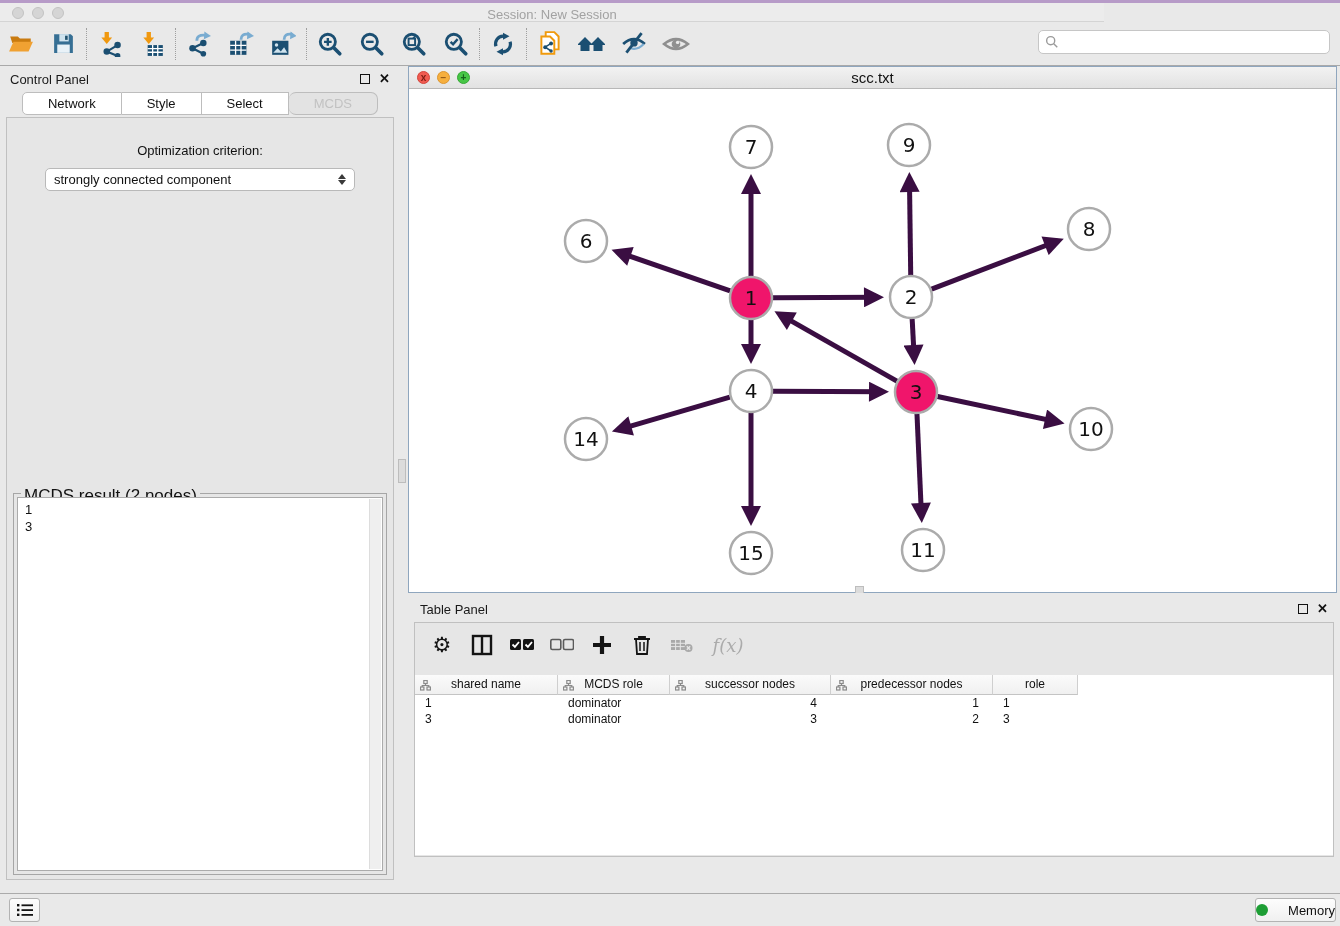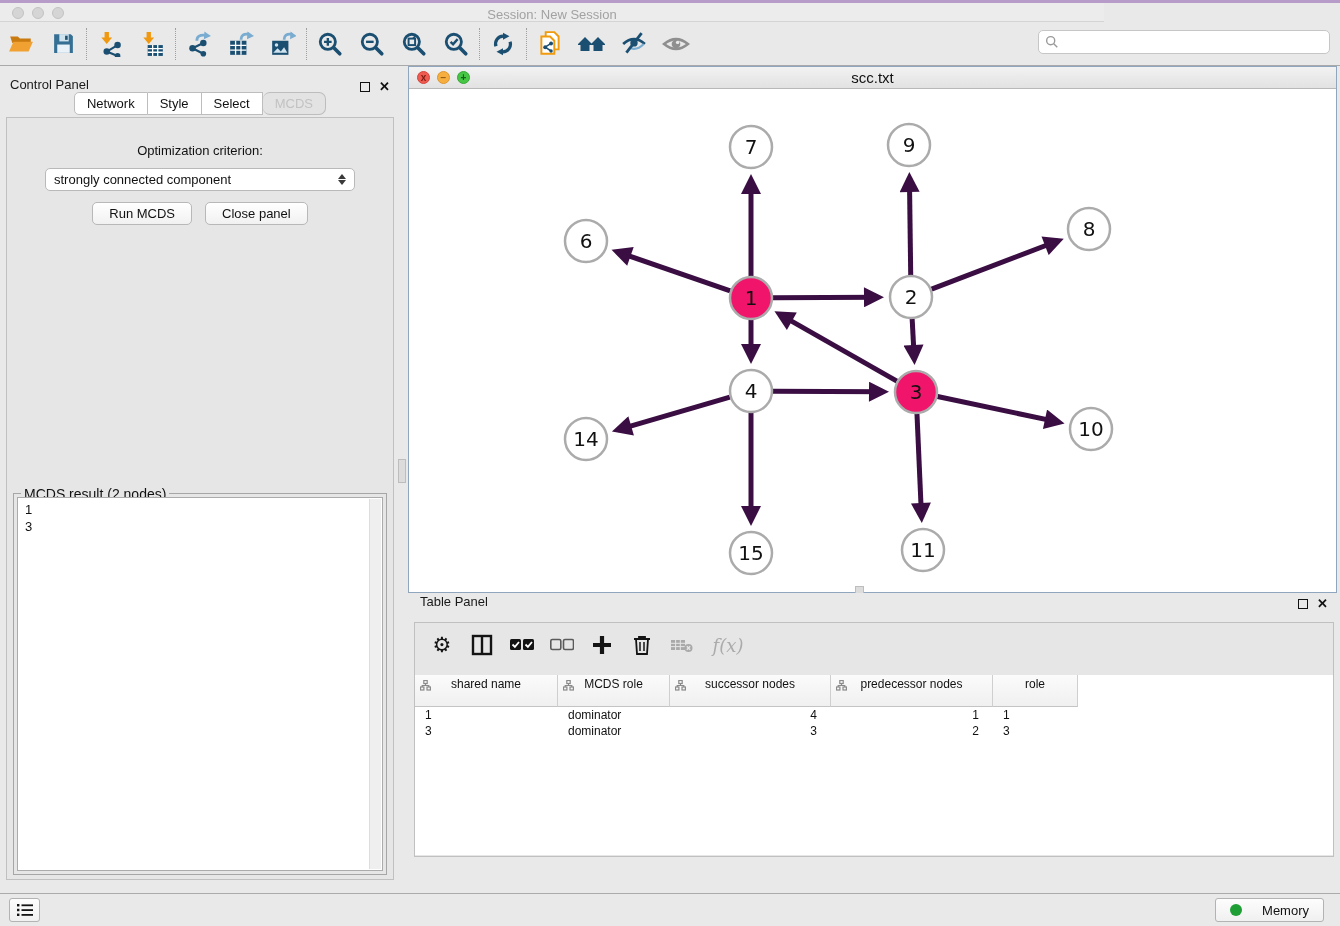--- a/index.html
+++ b/index.html
@@ -14,41 +14,41 @@
 
   
   .toolbar { position:absolute; top:22px; left:0; width:1340px; height:44px; background:#E9E9E9; border-bottom:1px solid #A9A9A9; display:flex; align-items:center; }
   .tb-btn { width:42px; height:36px; display:flex; align-items:center; justify-content:center; }
   .tb-sep { width:1px; height:32px; margin:0 2px; border-left:1px dotted #9F9F9F; }
   .search-wrap { position:absolute; right:10px; top:8px; width:292px; height:24px; background:#FFF; border:1px solid #C6C6C6; border-radius:5px; display:flex; align-items:center; padding-left:6px; }
   .search-wrap input { border:none; outline:none; flex:1; font-size:13px; background:transparent; margin-left:4px; }
 
   
   .control-panel { position:absolute; left:0; top:66px; width:400px; height:827px; background:#E9E9E9; }
-  .panel-header { height:26px; display:flex; align-items:flex-end; padding:0 10px; }
+  .panel-header { height:26px; display:flex; align-items:center; padding:0 10px; }
   .panel-header .ph-title { font-size:13px; color:#1A1A1A; }
   .panel-header .ph-icons { margin-left:auto; display:flex; gap:9px; align-items:center; }
   .float-box { width:10px; height:10px; border:1.5px solid #111; display:inline-block; }
   .close-x { font-size:13px; font-weight:bold; color:#111; line-height:10px; }
   .seg-tabs { display:flex; justify-content:center; position:relative; z-index:2; }
-  .seg-tab { font-size:13px; padding:3px 12px; background:#FFF; border:1px solid #BDBDBD; border-left:none; color:#111; }
+  .seg-tab { font-size:13px; padding:3px 25px; background:#FFF; border:1px solid #BDBDBD; border-left:none; color:#111; }
   .seg-tab:first-child { border-left:1px solid #BDBDBD; border-radius:5px 0 0 5px; }
   .seg-tab:last-child { border-radius:0 5px 5px 0; }
   .seg-tab.active { background:#E3E3E3; color:#C2C2C2;border-radius:7px; }
   .cp-box { position:absolute; left:6px; right:6px; top:51px; bottom:13px; background:#E6E6E6; border:1px solid #C0C0C0; }
   .opt-label { text-align:center; font-size:13px; color:#111; margin-top:25px; }
   .dropdown { position:absolute; left:38px; right:38px; top:50px; height:23px; background:#FFF; border:1px solid #B9B9B9; border-radius:5px; display:flex; align-items:center; padding:0 8px; font-size:13px; color:#111; }
   .dropdown .stepper { margin-left:auto; display:flex; flex-direction:column; gap:1px; }
   .stepper i { width:0; height:0; border-left:4px solid transparent; border-right:4px solid transparent; display:block; }
   .stepper .up { border-bottom:5px solid #3A3A3A; }
   .stepper .down { border-top:5px solid #3A3A3A; }
   .cp-buttons { position:absolute; top:84px; left:0; width:100%; display:flex; justify-content:center; gap:13px; }
   .btn { background:linear-gradient(#FFFFFF,#F1F1F1); border:1px solid #B8B8B8; border-radius:5px; font-size:13px; color:#111; padding:3px 16px; }
   .result-group { position:absolute; left:6px; right:6px; top:375px; bottom:4px; border:1px solid #A6A6A6; }
-  .result-legend { position:absolute; top:-8px; left:7px; background:#E6E6E6; padding:0 3px; font-size:14px; color:#111; }
+  .result-legend { position:absolute; top:-8px; left:7px; background:#E6E6E6; padding:0 3px; font-size:17px; color:#111; }
   .result-area { position:absolute; inset:3px; background:#FFF; border:1px solid #ABABAB; }
   .result-text { font-size:13px; color:#111; padding:3px 0 0 7px; white-space:pre; line-height:17px; }
   .result-scroll { position:absolute; top:1px; bottom:1px; right:1px; width:12px; background:#EFEFEF; border-left:1px solid #DDD; }
 
   
   .v-divider-handle { position:absolute; left:398px; top:459px; width:8px; height:24px; background:#DCDCDC; border:1px solid #BDBDBD; }
   .h-divider-handle { position:absolute; left:855px; top:586px; width:9px; height:8px; background:#DCDCDC; border:1px solid #BDBDBD; }
 
   
   .net-window { position:absolute; left:408px; top:66px; width:929px; height:527px; border:1px solid #8FA6BE; background:#FFF; }
@@ -62,32 +62,32 @@
   .net-canvas { position:absolute; top:22px; left:0; }
 
   
   .table-panel { position:absolute; left:408px; top:593px; width:932px; height:300px; background:#E9E9E9; }
   .tp-box { position:absolute; left:6px; right:6px; top:29px; height:235px; background:#E6E6E6; border:1px solid #C0C0C0; }
   .tp-toolbar { height:44px; display:flex; align-items:center; gap:14px; padding-left:14px; }
   .tp-toolbar .ic { display:flex; align-items:center; justify-content:center; width:26px; height:26px; }
   .gear-glyph { font-size:21px; color:#141414; font-family:"DejaVu Sans",sans-serif; }
   .fx { font-family:"DejaVu Serif",serif; font-style:italic; font-size:18px; color:#ABABAB; }
   .tbl { position:absolute; top:52px; left:0; right:0; bottom:1px; background:#FFF; overflow:hidden; }
-  .tbl-header { display:flex; height:32px; }
+  .tbl-header { display:flex; height:20px; }
   .th-cell { position:relative; background:linear-gradient(#FBFBFB,#F0F0F0); border-right:1px solid #CFCFCF; border-bottom:1px solid #C4C4C4; font-size:12px; color:#111; text-align:center; line-height:19px; flex:none; }
   .th-cell .tree { position:absolute; left:5px; top:5px; }
   .tbl-row { display:flex; height:16px; font-size:12px; color:#111; }
   .td-cell { flex:none; line-height:16px; padding:0 10px; overflow:hidden; }
   .td-cell.r { text-align:right; padding-right:14px; }
   .tp-tabs { position:absolute; left:0; width:100%; top:269px; display:flex; justify-content:center; }
 
   
   .statusbar { position:absolute; left:0; top:893px; width:1340px; height:33px; background:#E9E9E9; border-top:1px solid #ABABAB; }
   .sb-left-btn { position:absolute; left:9px; top:4px; width:31px; height:24px; background:linear-gradient(#FDFDFD,#F0F0F0); border:1px solid #B3B3B3; border-radius:3px; display:flex; align-items:center; justify-content:center; }
-  .memory-btn { position:absolute; right:16px; top:4px; height:24px; background:linear-gradient(#FDFDFD,#F0F0F0); border:1px solid #B3B3B3; border-radius:3px; display:flex; align-items:center; gap:20px; padding:0 14px; font-size:13px; color:#111; }
+  .memory-btn { position:absolute; right:4px; top:4px; height:24px; background:linear-gradient(#FDFDFD,#F0F0F0); border:1px solid #B3B3B3; border-radius:3px; display:flex; align-items:center; gap:20px; padding:0 0; font-size:13px; color:#111; }
   .memory-dot { width:12px; height:12px; border-radius:50%; background:#1E9E35; }
 </style>
 </head>
 <body>
 
 <div class="purple-strip"></div>
 <div class="titlebar">
   <div class="traffic">
     <span class="dot"></span>
     <span class="dot"></span>
@@ -261,24 +261,20 @@
       <div class="seg-tab active">MCDS</div>
     </div>
   <div class="cp-box">
     <div class="opt-label">Optimization criterion:</div>
     <div class="dropdown">
       <span>strongly connected component</span>
       <span class="stepper">
           <i class="up"></i>
           <i class="down"></i>
         </span>
-    </div>
-    <div class="cp-buttons">
-      <button class="btn">Run MCDS</button>
-      <button class="btn">Close panel</button>
     </div>
     <div class="result-group">
       <span class="result-legend">MCDS result (2 nodes)</span>
       <div class="result-area">
         <div class="result-text">1
 3</div>
         <div class="result-scroll"></div>
       </div>
     </div>
   </div>

